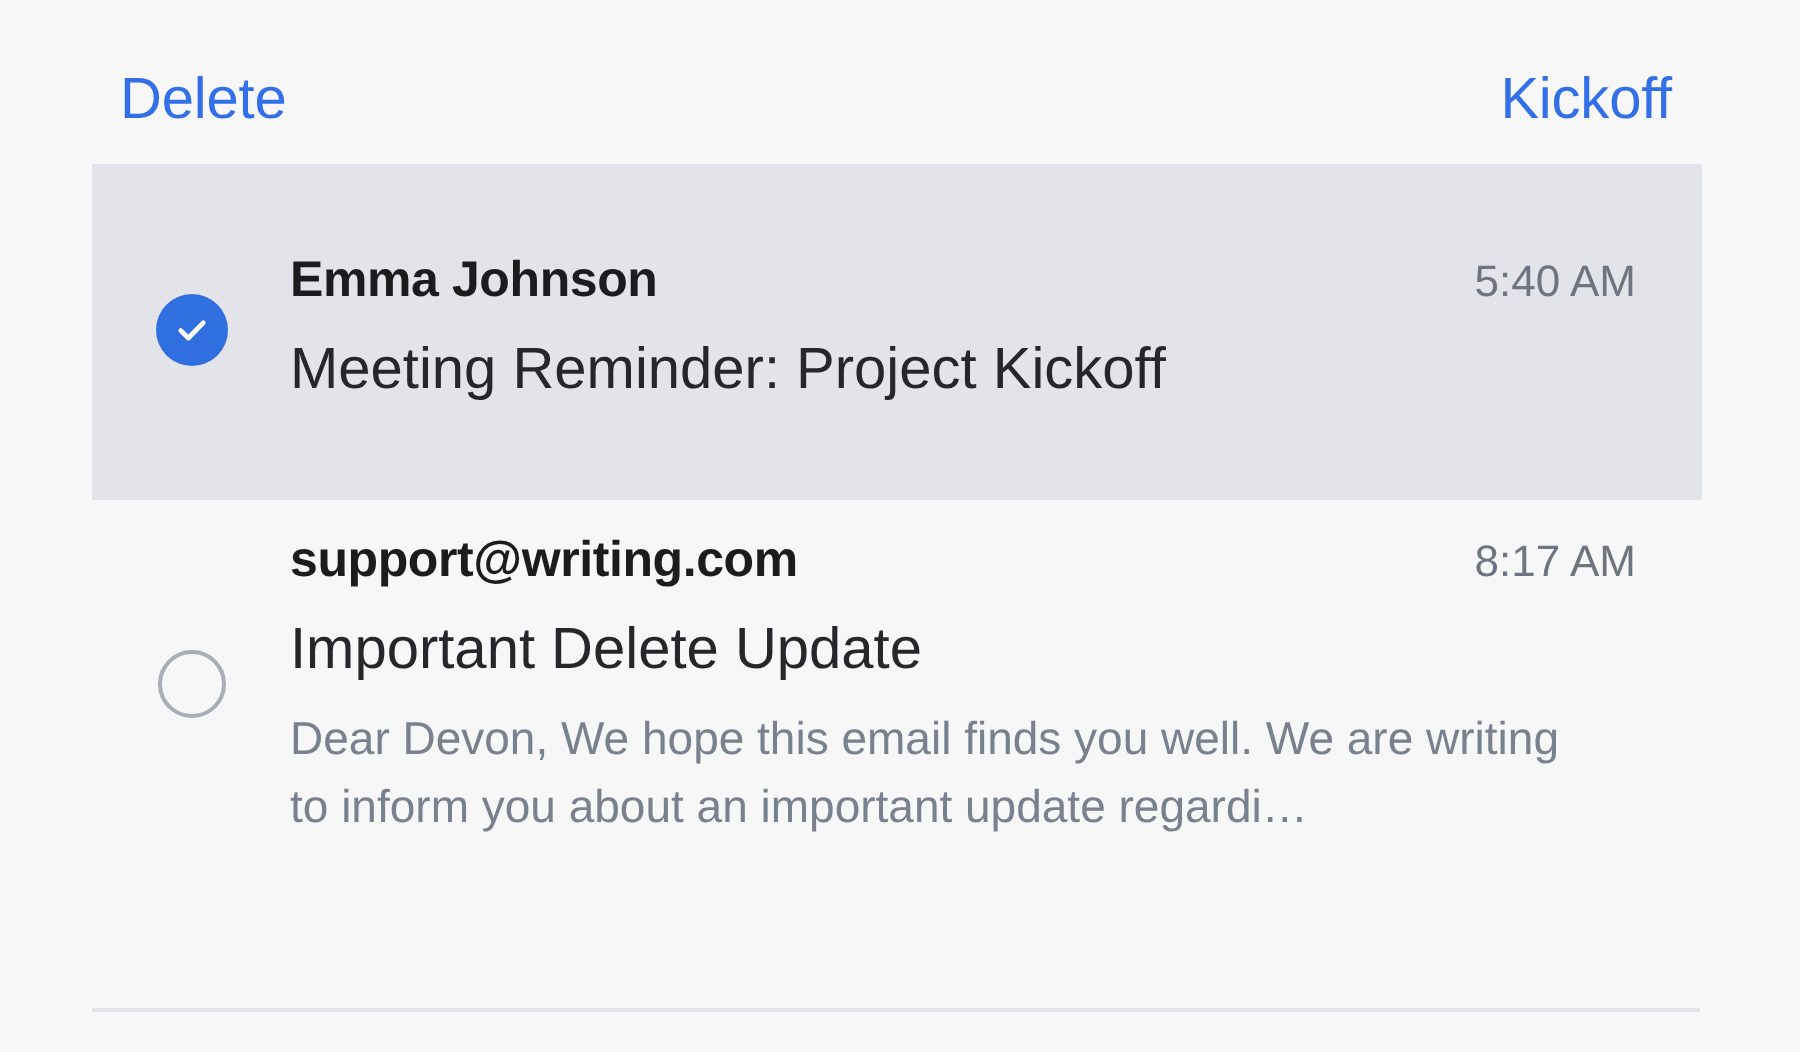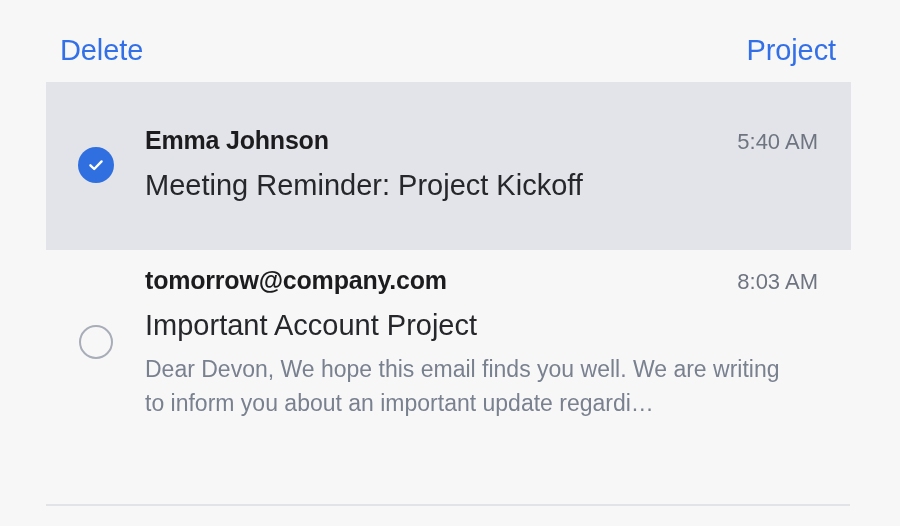--- a/index.html
+++ b/index.html
@@ -145,21 +145,21 @@
     width: 804px;
     height: 2px;
     background: #e2e3e6;
   }
 </style>
 </head>
 <body>
 
 <div class="toolbar">
   <button class="toolbar-btn">Delete</button>
-  <button class="toolbar-btn">Project</button>
+  <button class="toolbar-btn">Kickoff</button>
 </div>
 
 <div class="list">
 
   <div class="row selected">
     <div class="select-col">
       <span class="check-circle">
         <svg width="20" height="20" viewBox="0 0 20 20" aria-hidden="true">
           <path d="M4.4 10.3 L8.2 14.0 L15.6 6.4" fill="none" stroke="#ffffff" stroke-width="2.4" stroke-linecap="round" stroke-linejoin="round"></path>
         </svg>
@@ -173,23 +173,23 @@
       <div class="subject">Meeting Reminder: Project Kickoff</div>
     </div>
   </div>
 
   <div class="row">
     <div class="select-col">
       <span class="empty-circle"></span>
     </div>
     <div class="msg-col">
       <div class="msg-head">
-        <div class="sender">tomorrow@company.com</div>
-        <div class="time">8:03 AM</div>
+        <div class="sender">support@writing.com</div>
+        <div class="time">8:17 AM</div>
       </div>
-      <div class="subject">Important Account Project</div>
+      <div class="subject">Important Delete Update</div>
       <div class="preview">Dear Devon, We hope this email finds you well. We are writing to inform you about an important update regardi…</div>
     </div>
   </div>
 
 </div>
 
 <div class="divider"></div>
 
 </body></html>

